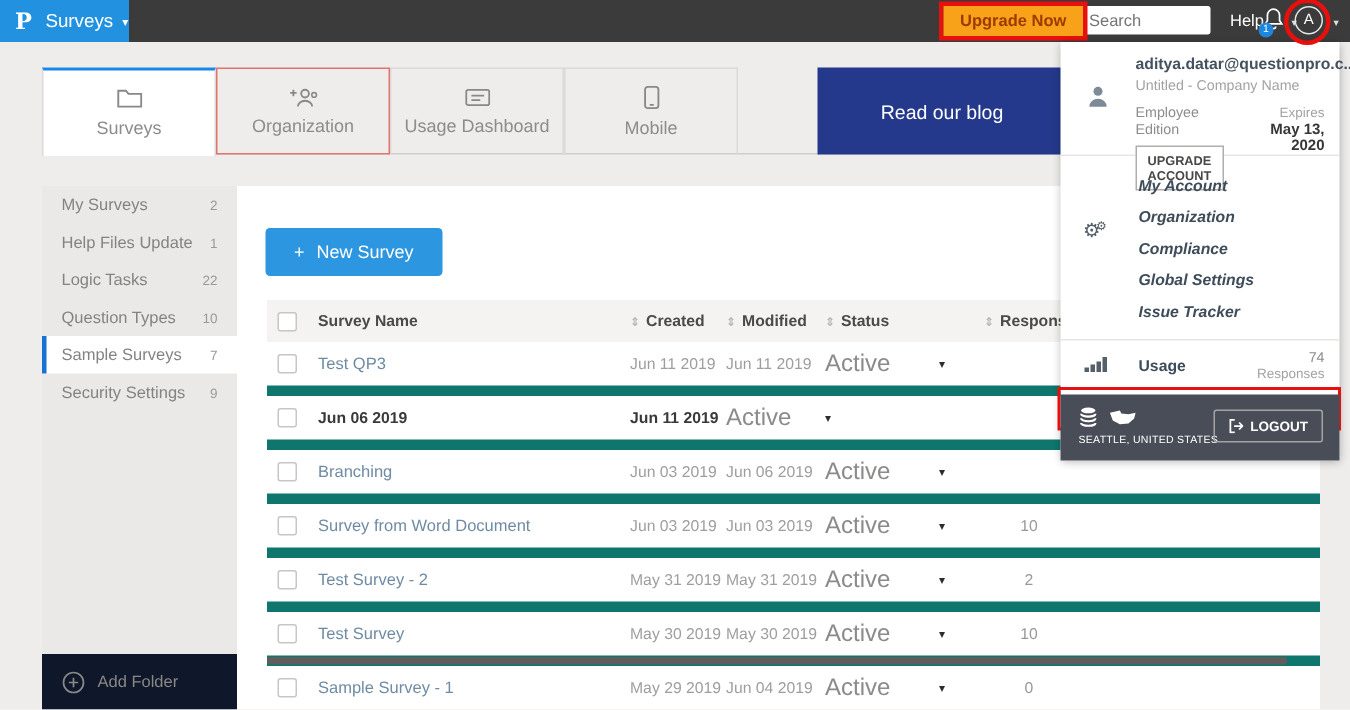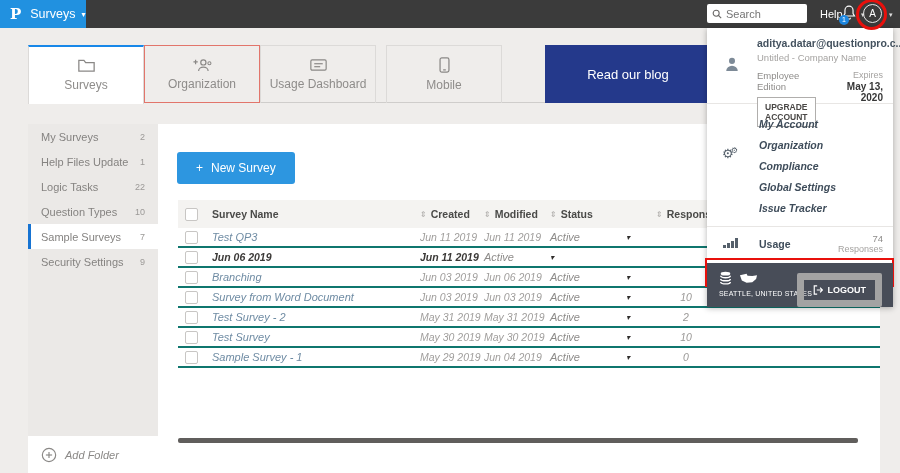--- a/index.html
+++ b/index.html
@@ -23,45 +23,45 @@
   .avatar-annot { position:absolute; left:856px; top:-1px; width:31px; height:31px; border:3px solid #e8100c; border-radius:50%; z-index:60; pointer-events:none; }
   .avatar-caret { position:absolute; left:889px; top:11px; color:#ddd; font-size:7px; }
 
   
   .tabstrip { position:absolute; left:28px; top:45px; width:852px; height:58px; border-bottom:1px solid #cfcdcb; }
   .tab { position:absolute; top:0; height:58px; width:116px; display:flex; flex-direction:column; align-items:center; justify-content:center; gap:5px; border:1px solid #dcdad8; border-bottom:none; background:transparent; cursor:pointer; }
   .tab .tab-label { font-size:12px; color:#8e8c8a; }
   .tab-0 { left:0; background:#fff; border-top:2px solid #1787e8; height:59px; }
   .tab-1 { left:116px; border:1.5px solid #e2756b; }
   .tab-2 { left:232px; }
-  .tab-3 { left:358px; }
+  .tab-3 { left:348px; }
   .blog-btn { position:absolute; left:517px; top:0; width:166px; height:58px; background:#24398b; color:#fff; font-size:13px; display:flex; align-items:center; justify-content:center; border:none; cursor:pointer; }
 
   
   .sidebar { position:absolute; left:28px; top:124px; width:130px; bottom:0; background:#ebe9e7; }
   .side-item { height:25px; display:flex; align-items:center; padding:0 13px; cursor:pointer; }
   .side-item .s-label { font-size:11px; color:#858381; flex:1; }
   .side-item .s-count { font-size:9px; color:#9b9997; }
   .side-item.active { background:#fff; border-left:3px solid #1673d2; padding-left:10px; }
-  .add-folder { position:absolute; left:0; bottom:0; width:100%; height:37px; background:#ffffff; display:flex; align-items:center; padding-left:13px; gap:8px; cursor:pointer;font-style:italic; }
+  .add-folder { position:absolute; left:0; bottom:0; width:100%; height:37px; background:#0f172a; display:flex; align-items:center; padding-left:13px; gap:8px; cursor:pointer; }
   .add-folder span { font-size:11px; color:#8a8886; }
 
   
   .main-panel { position:absolute; left:158px; top:124px; width:722px; bottom:0; background:#fff; }
   .new-survey { position:absolute; left:19px; top:28px; background:#2d96e0; color:#fff; font-size:12px; border:none; border-radius:3px; padding:9px 19px; cursor:pointer; display:flex; gap:8px; align-items:center; }
   .table { position:absolute; left:20px; top:76px; right:0; }
   .trow { display:grid; grid-template-columns:34px 208px 64px 66px 76px 30px 60px 1fr; align-items:center; }
   .thead { background:#f4f3f1; height:28px; }
   .thead .th { font-size:10.5px; font-weight:bold; color:#4a4a48; display:flex; gap:4px; align-items:center; }
   .sort { font-size:8px; color:#b5b3b1; font-family:"DejaVu Sans", sans-serif; }
-  .tbody-row { height:20px; border-bottom:2px solid #0f766e;font-style:italic; }
+  .tbody-row { height:36px; border-bottom:7px solid #0f766e; }
   .cb { width:13px; height:13px; border:1px solid #c8c6c4; border-radius:2px; background:#fff; margin-left:7px; cursor:pointer; }
   .name-cell { font-size:11px; color:#6e8ba3; cursor:pointer; }
   .date-cell { font-size:10.5px; color:#a09e9c; }
-  .status-cell { font-size:11px; color:#8d8b89; }
+  .status-cell { font-size:16px; color:#8d8b89; }
   .row-caret { font-size:8px; color:#2f2d2b; cursor:pointer; }
   .resp-cell { font-size:10.5px; color:#9b9997; text-align:center; }
   .tbody-row.bold .name-cell { color:#2f4a63; font-weight:bold; }
   .tbody-row.bold .date-cell { color:#3b3937; font-weight:bold; }
   .hscroll { position:absolute; left:20px; top:314px; width:680px; height:5px; border-radius:2px; background:#605e5c; cursor:pointer; }
 
   
   .dropdown { position:absolute; left:707px; top:28px; width:186px; height:279px; background:#fff; box-shadow:0 1px 6px rgba(0,0,0,.3); z-index:50; font-size:10px; }
   .dd-user { position:relative; padding:9px 10px 8px 50px; border-bottom:1px solid #e8e6e4; height:76px; }
   .dd-user-icon { position:absolute; left:17px; top:28px; }
@@ -85,32 +85,35 @@
   .dd-usage-right { text-align:right; }
   .dd-usage-val { font-size:9.5px; color:#8e8c8a; }
   .dd-usage-unit { font-size:9px; color:#a5a3a1; }
   .dd-billing { position:relative; height:26px; display:flex; align-items:center; padding:0 12px 0 52px; }
   .dd-dollar { position:absolute; left:20px; top:5px; font-size:12px; font-weight:bold; color:#4e5a66; }
   .dd-billing-val { font-size:9.5px; color:#8e8c8a; }
   .billing-annot { position:absolute; left:-2px; right:-1px; top:-2px; bottom:-1px; border:2.5px solid #e8100c; pointer-events:none; }
   .dd-footer { position:absolute; left:0; bottom:0; width:100%; height:44px; background:#484d58; padding:7px 10px 0 12px; }
   .dd-loc-icons { display:flex; gap:7px; align-items:center; height:16px; }
   .dd-loc-label { font-size:7px; color:#fff; letter-spacing:.2px; margin-top:4px; }
-  .logout-btn { position:absolute; right:11px; top:10px; border:7px solid #a3a3a3; background:transparent; border-radius:2px; color:#fff; font-size:9px; font-weight:bold; padding:5px 9px; display:flex; align-items:center; gap:5px; cursor:pointer; font-family:"Liberation Sans", sans-serif; }
+  .logout-btn { position:absolute; right:11px; top:10px; border:1px solid #a3a3a3; background:transparent; border-radius:2px; color:#fff; font-size:9px; font-weight:bold; padding:5px 9px; display:flex; align-items:center; gap:5px; cursor:pointer; font-family:"Liberation Sans", sans-serif; }
 </style>
 </head>
 <body>
 
 <div class="navbar">
   <div class="logo-area">
     <span class="logo-p">P</span>
     <span class="logo-product">Surveys</span>
     <span class="logo-caret">▾</span>
   </div>
 
+  <div class="upgrade-annot">
+    <button class="upgrade-btn">Upgrade Now</button>
+  </div>
 
   <div class="search-box">
     <svg width="10" height="10" viewBox="0 0 12 12">
         <circle cx="5" cy="5" r="3.6" fill="none" stroke="#6a6866" stroke-width="1.3"></circle>
         <line x1="8" y1="8" x2="11" y2="11" stroke="#6a6866" stroke-width="1.3"></line>
       </svg>
     <input type="text" placeholder="Search" style="">
   </div>
 
   <span class="help-label">Help</span>

